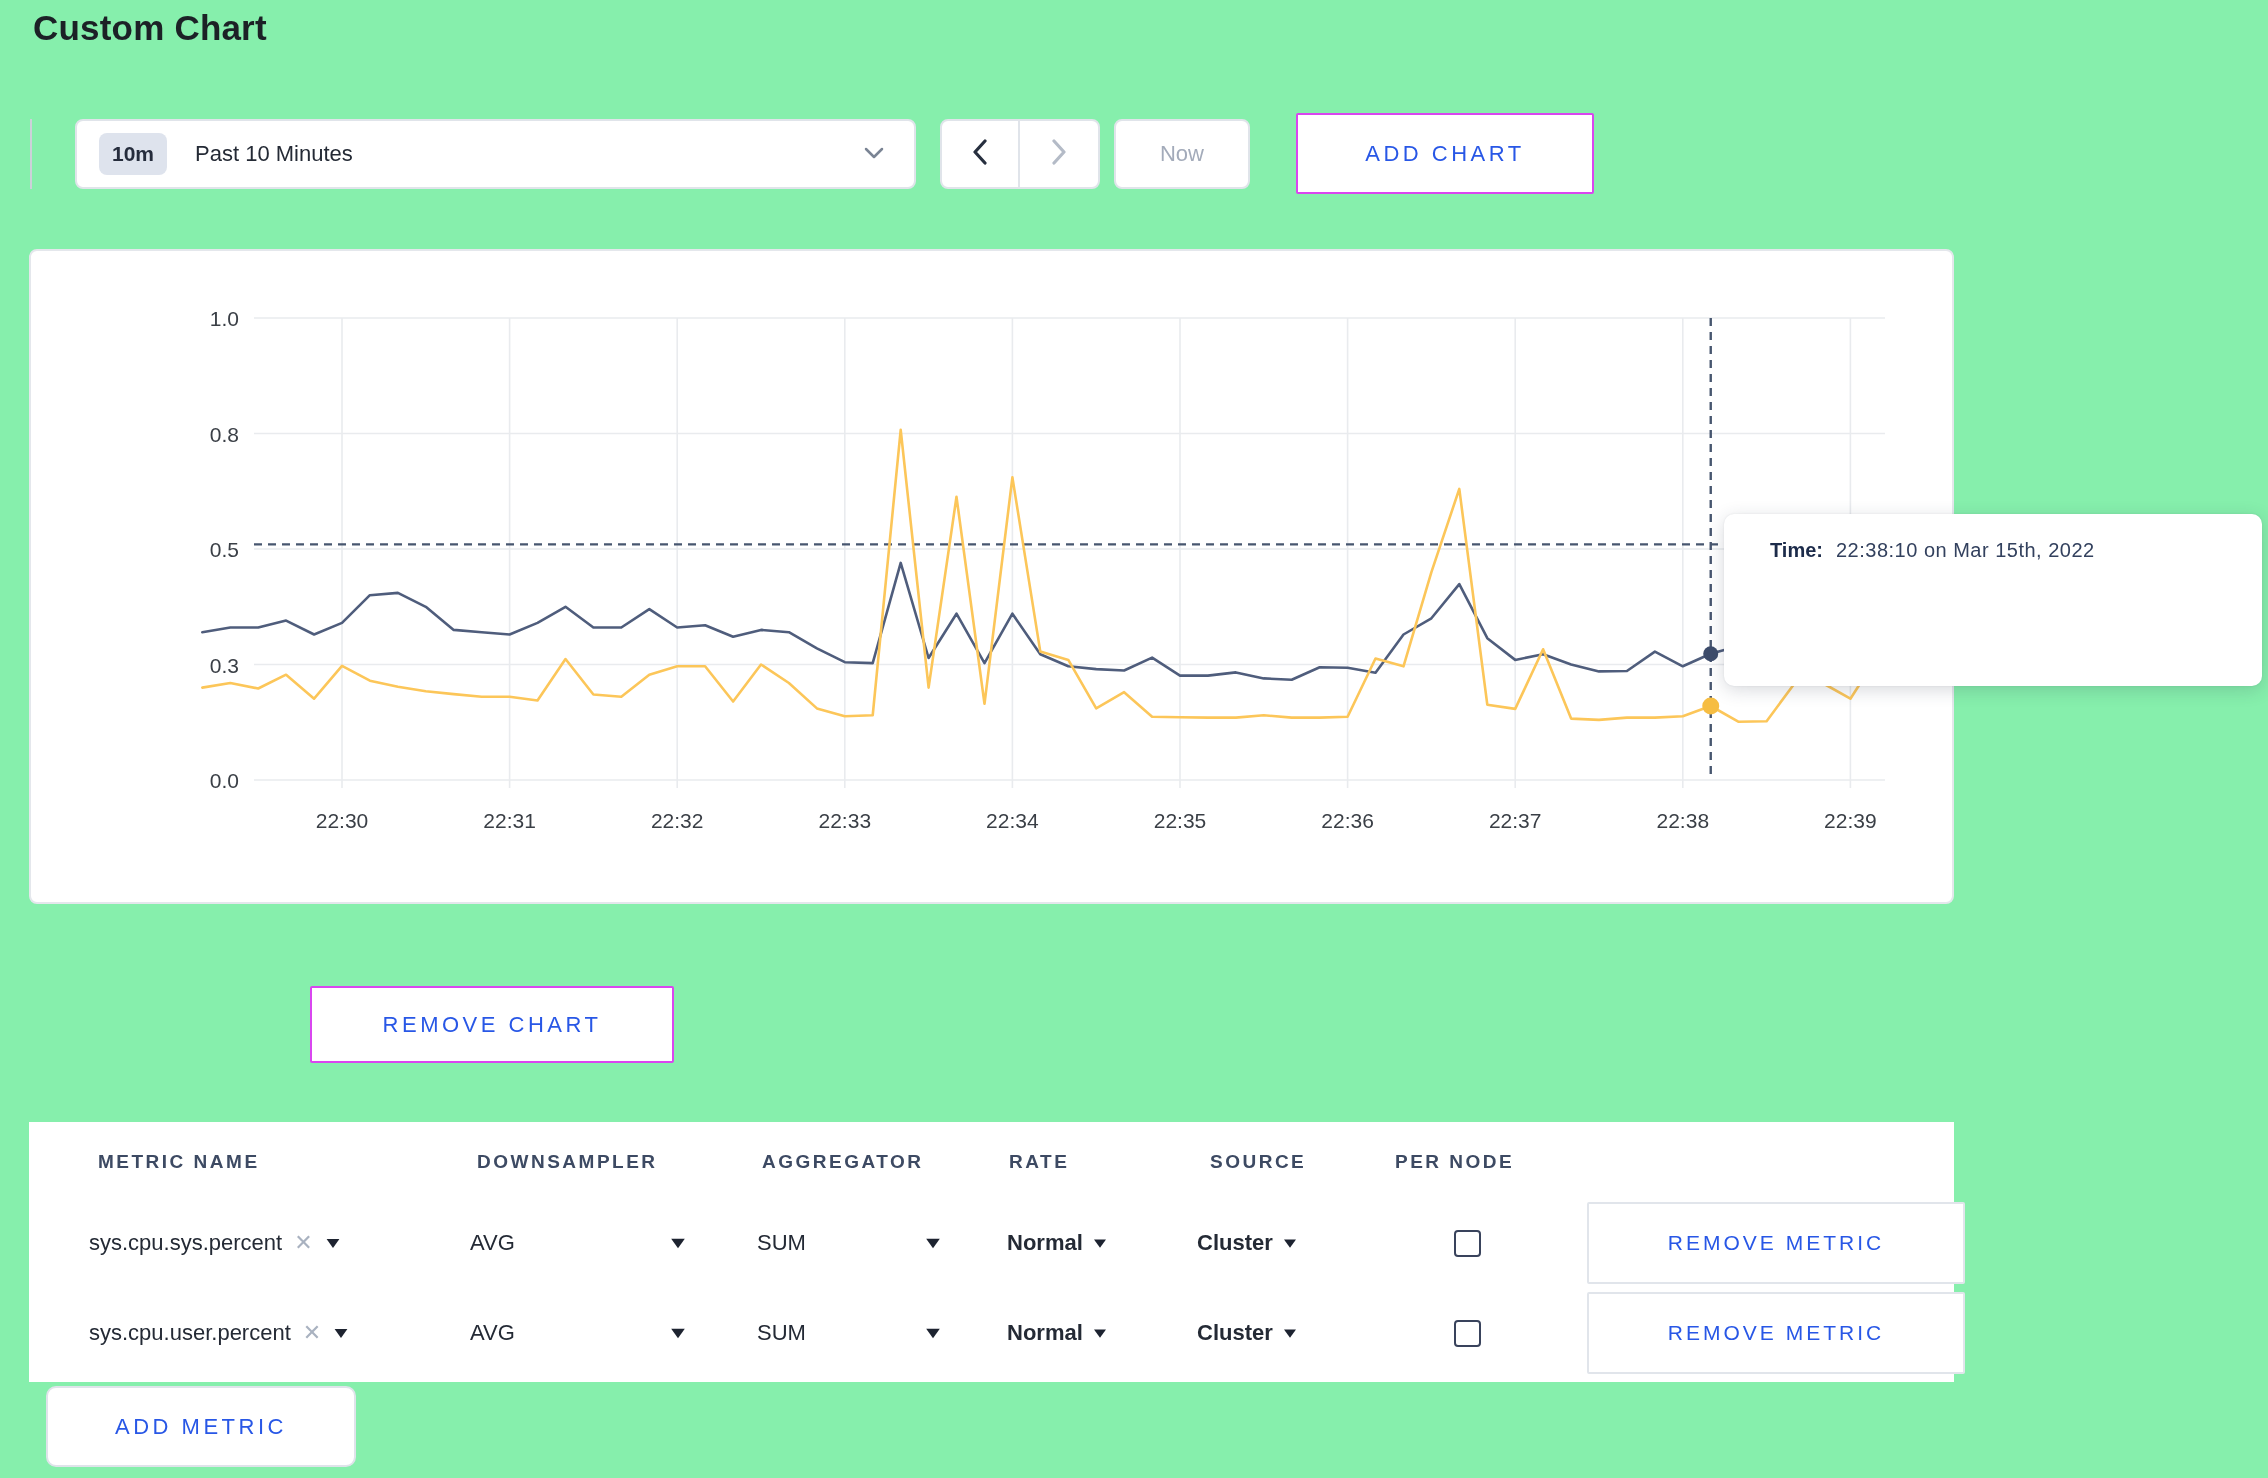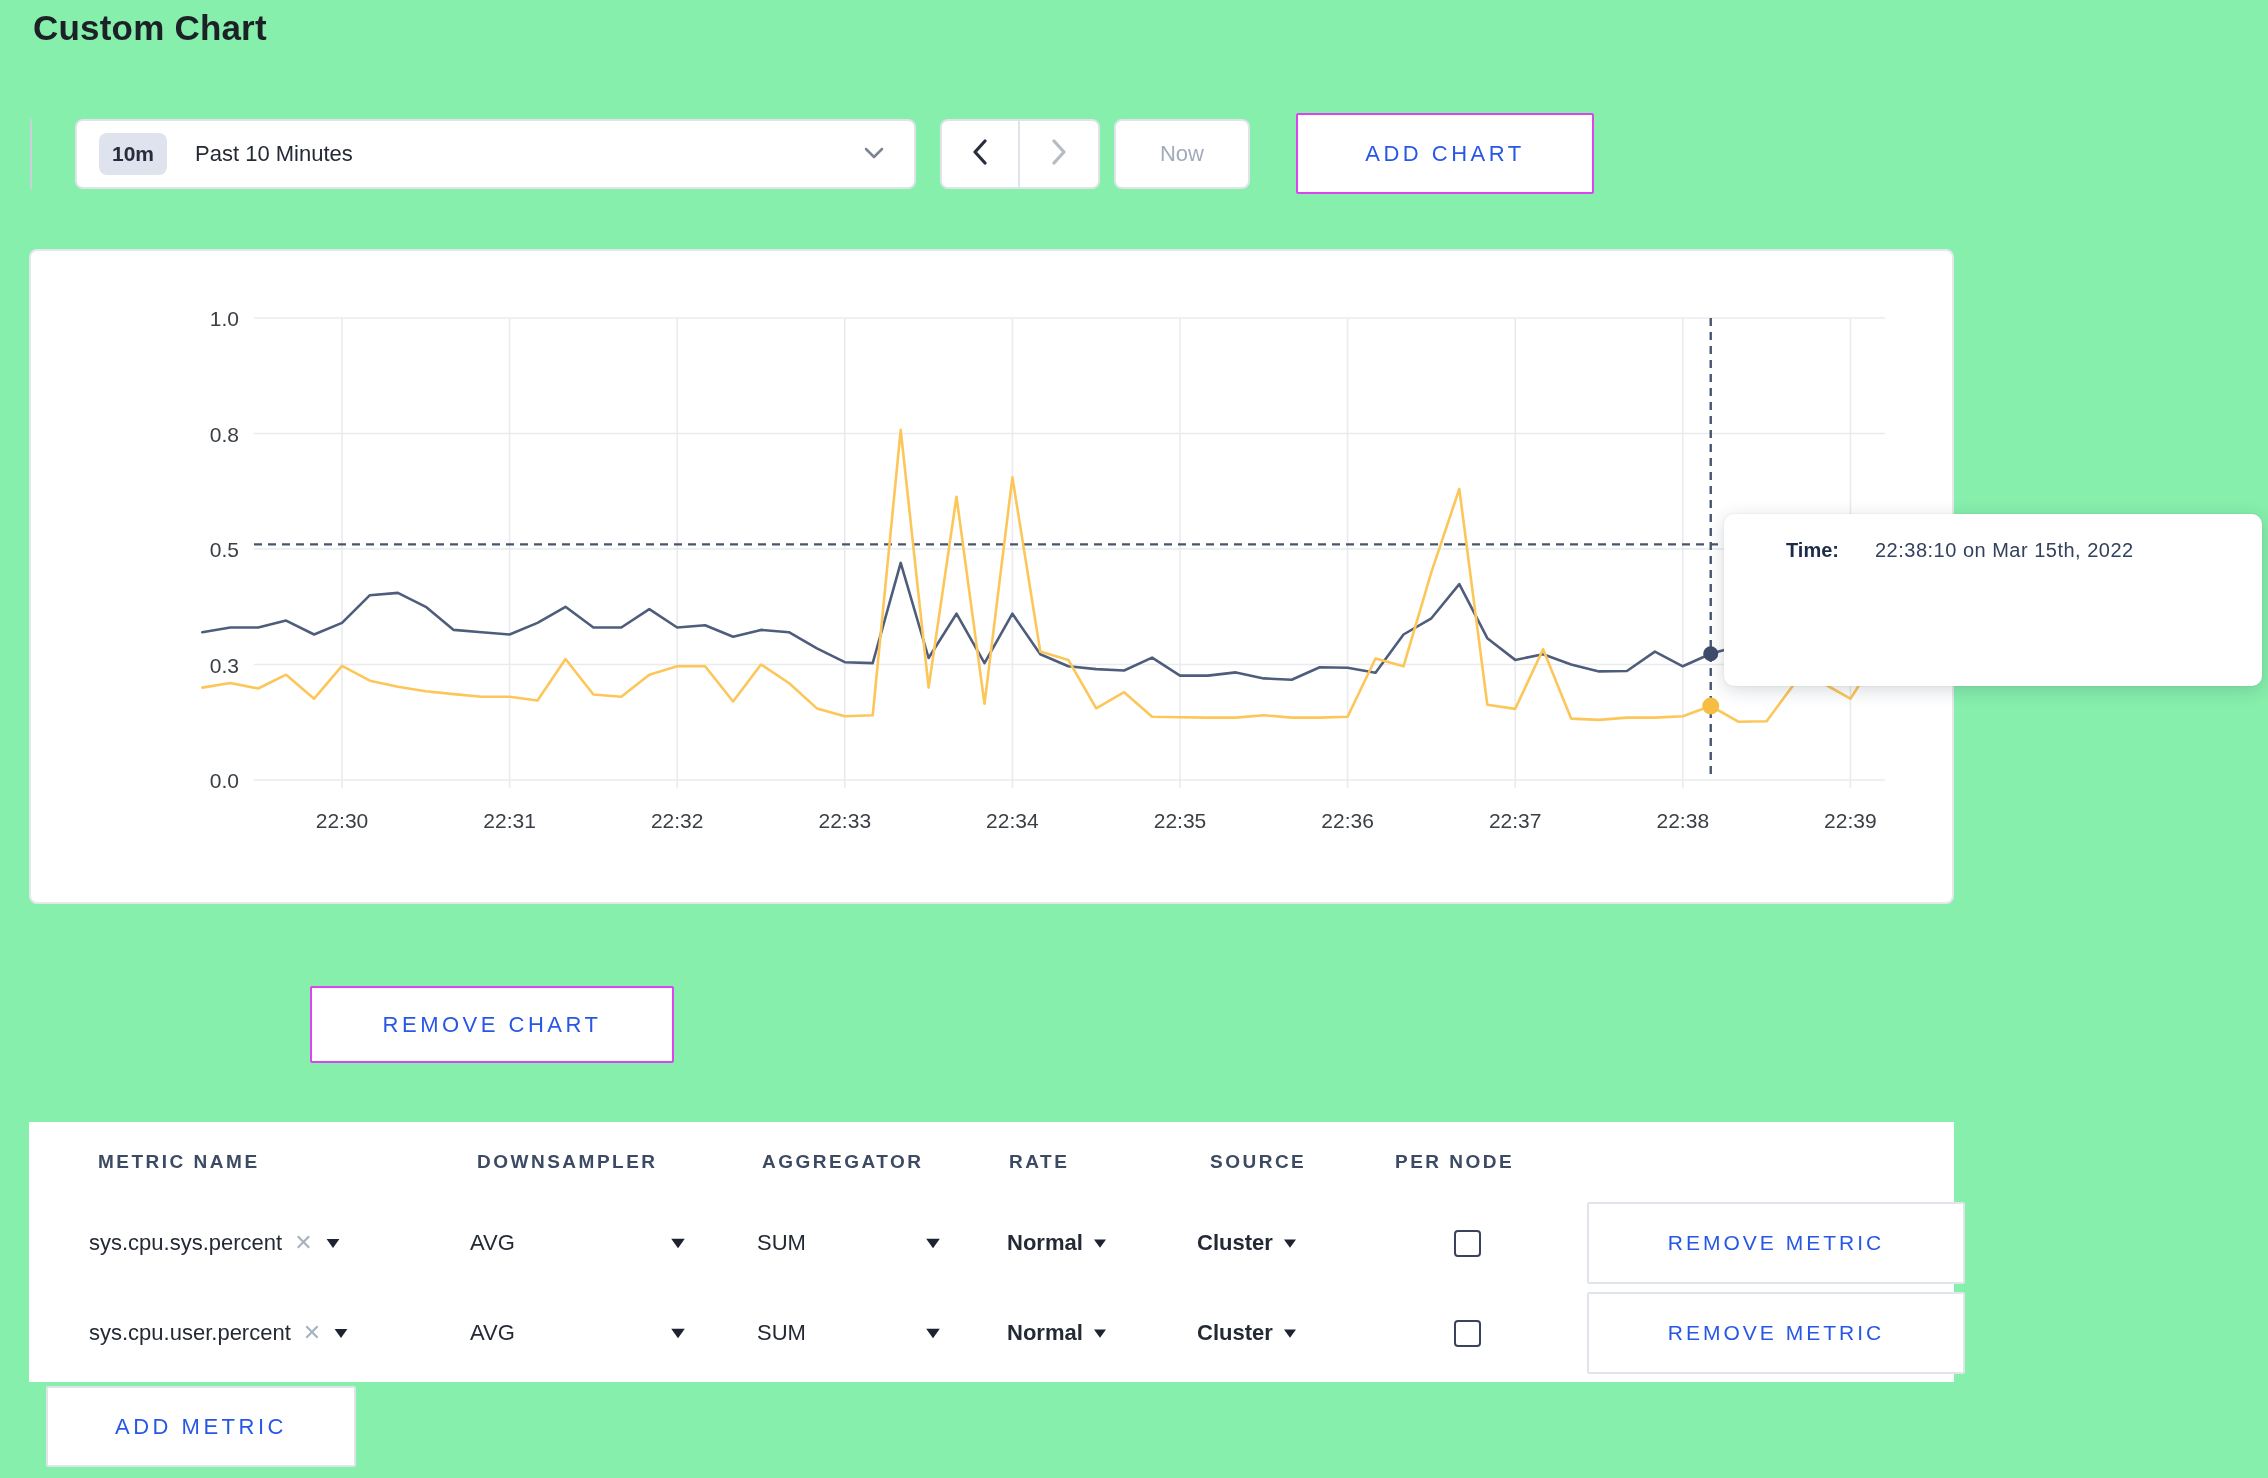--- a/index.html
+++ b/index.html
@@ -38,21 +38,21 @@
                 border:2px solid #e4e7ec; border-radius:8px; overflow:visible; }
   #chart-svg { position:absolute; left:0; top:0; }
   .tick-label { font-family:"Liberation Sans",sans-serif; font-size:21px; fill:#3a3f46; }
 
   
   #chart-tooltip { position:absolute; left:1693px; top:263px; width:538px; height:172px;
                    background:#fff; border-radius:10px;
                    box-shadow:0 4px 18px rgba(40,50,70,.18), 0 0 2px rgba(40,50,70,.1);
                    padding:25px 24px 20px 36px; display:flex; flex-direction:column; gap:15px; z-index:5; }
   .tt-row { display:flex; align-items:center; font-size:20px; color:#1e3156; }
-  #tt-time-row { margin-left:26px;gap:23px; }
+  #tt-time-row { margin-left:10px; }
   .tt-label { font-weight:700; color:#1c2b4a; }
   .tt-value { margin-left:13px; color:#33415e; letter-spacing:.5px; }
   .legend-swatch { width:19px; height:19px; border-radius:3px; background:#fff;
                    margin-right:12px; flex:0 0 auto; }
 
   
   #units-select { left:29px; top:984px; width:262px; height:80px; justify-content:center; gap:14px; cursor:pointer; }
   #units-label { font-size:21px; font-weight:700; color:#20242c; }
   #remove-chart-button { left:310px; top:986px; width:364px; height:77px; }
 
@@ -71,21 +71,21 @@
   .caret { width:0; height:0; border-left:8px solid transparent; border-right:8px solid transparent;
            border-top:11px solid #1d2330; display:inline-block; cursor:pointer; }
   .dd-wrap { display:flex; align-items:center; justify-content:space-between; cursor:pointer; }
   .dd-downsampler { width:217px; padding-left:1px; }
   .dd-aggregator { width:187px; padding-left:3px; }
   .dd-inline { display:flex; align-items:center; gap:9px; cursor:pointer; padding-left:3px;font-weight:bold; }
   .checkbox { width:27px; height:27px; border:2.5px solid #39435c; border-radius:4px;
               background:#fff; margin-left:60px; cursor:pointer; }
   .remove-metric-button { width:378px; height:82px; border:2px solid #e1e5eb; border-radius:2px;
                           font-size:21px; letter-spacing:3px; }
-  #add-metric-button { left:46px; top:1386px; width:310px; height:81px; border:2px solid #dfe3ea; border-radius:2px; }
+  #add-metric-button { left:46px; top:1386px; width:310px; height:81px; border:2px solid #dfe3ea; border-radius:10px; }
 </style>
 </head>
 <body>
 
 <div id="app">
 
   <div class="abs" id="page-title">Custom Chart</div>
 
   <div class="abs" id="toolbar-divider"></div>
 

